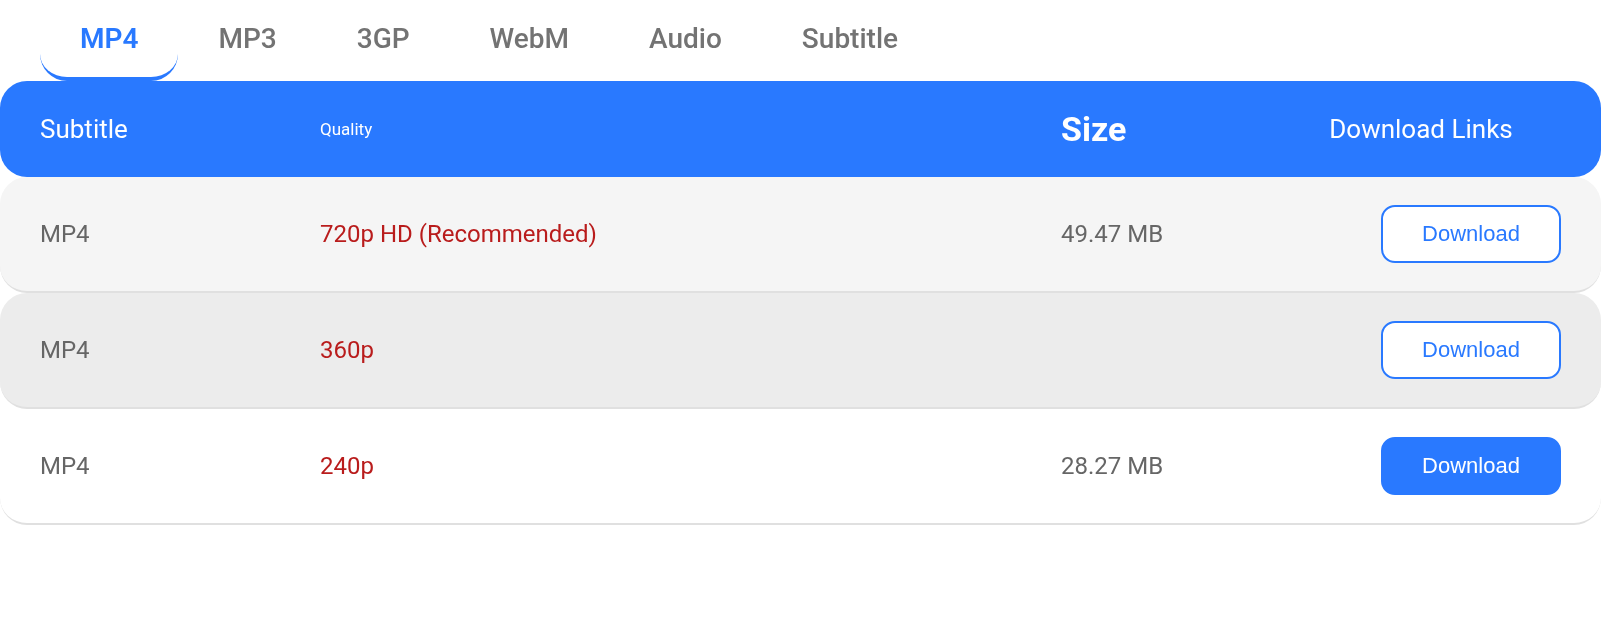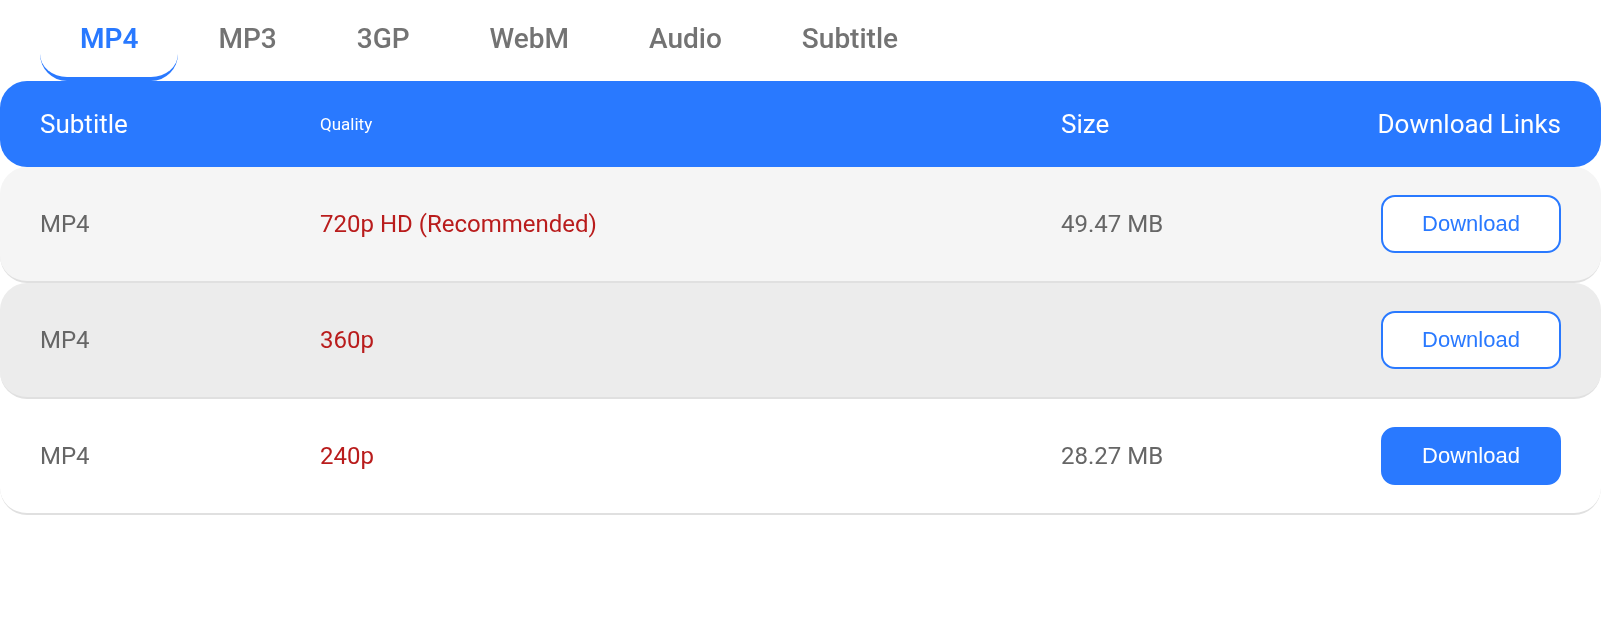--- a/index.html
+++ b/index.html
@@ -58,30 +58,30 @@
     .col-quality {
       flex: 1;
       color: #fff;
       font-size: 17px;
       font-weight: 400;
     }
 
     .col-size {
       width: 220px;
       color: #fff;
-      font-size: 26px;
-      font-weight: 400;
+      font-size: 34px;
+      font-weight: 700;
     }
 
     .col-download {
       width: 280px;
       color: #fff;
       font-size: 26px;
       font-weight: 400;
-      text-align: right;
+      text-align: center;
     }
 
     .table-row {
       display: flex;
       align-items: center;
       padding: 28px 40px;
       border-bottom: 2px solid #e0e0e0;
     }
 
     .table-row:nth-child(odd) {

